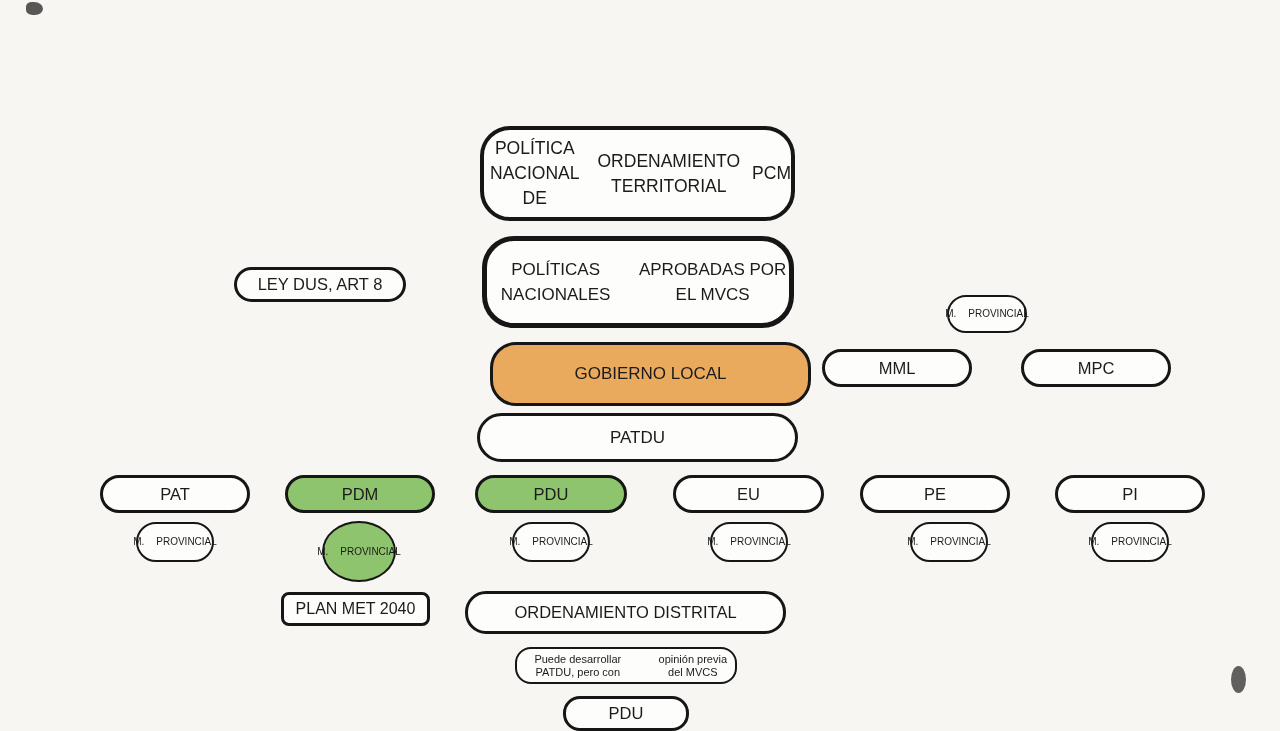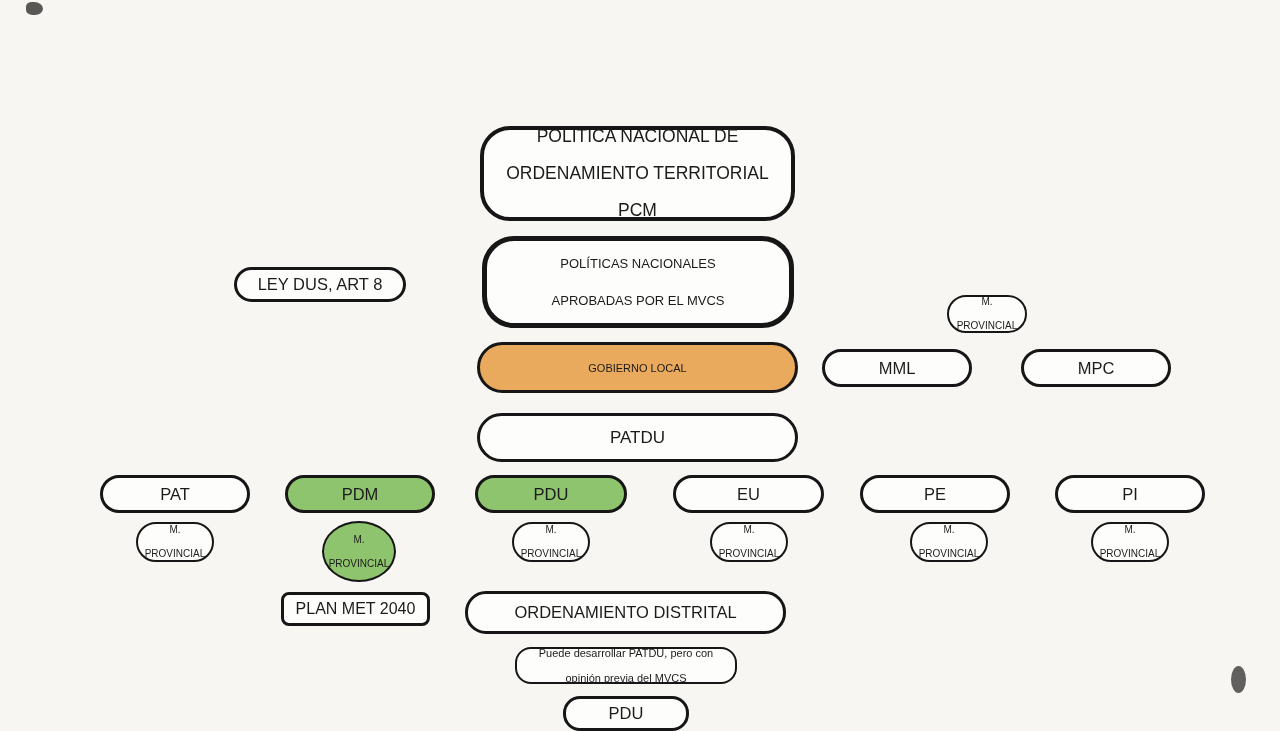--- a/index.html
+++ b/index.html
@@ -10,35 +10,35 @@
     background: #f7f6f3;
     font-family: "Liberation Sans", sans-serif;
     overflow: hidden;
   }
   .node {
     position: absolute;
     box-sizing: border-box;
     background: #fdfdfb;
     border: 3px solid #161616;
     display: flex;
-    flex-direction: column;
+    flex-direction: row;
     align-items: center;
     justify-content: center;
     text-align: center;
     color: #1b1b1b;
     gap: 12px;
   }
   .node span { display: block; }
 
   
   .n-politica   { left: 480px; top: 126px; width: 315px; height: 95px; border-width: 4.5px; border-radius: 30px; font-size: 17.5px; line-height: 25px; }
-  .n-politicas  { left: 482px; top: 236px; width: 312px; height: 92px; border-width: 5px;   border-radius: 32px; font-size: 13px; line-height: 25px; }
+  .n-politicas  { left: 482px; top: 236px; width: 312px; height: 92px; border-width: 5px;   border-radius: 32px; font-size: 17px; line-height: 25px; }
 
   .n-leydus     { left: 234px; top: 267px; width: 172px; height: 35px; border-radius: 18px; font-size: 16.5px; }
-  .n-gobierno   { left: 477px; top: 342px; width: 321px; height: 51px; border-radius: 26px; font-size: 11px; background: #eaaa5e; }
+  .n-gobierno   { left: 490px; top: 342px; width: 321px; height: 64px; border-radius: 26px; font-size: 17px; background: #eaaa5e; }
   .n-mml        { left: 822px;  top: 349px; width: 150px; height: 38px; border-radius: 19px; font-size: 16.5px; }
   .n-mpc        { left: 1021px; top: 349px; width: 150px; height: 38px; border-radius: 19px; font-size: 16.5px; }
   .n-patdu      { left: 477px; top: 405px; width: 321px; height: 49px; border-radius: 25px; font-size: 17px; margin-top: 8px; }
 
   
   .row-box      { border-radius: 19px; font-size: 16.5px; }
   .n-pat  { left: 100px;  top: 475px; width: 150px; height: 38px; }
   .n-pdm  { left: 285px;  top: 475px; width: 150px; height: 38px; background: #8fc46e; }
   .n-pdu  { left: 475px;  top: 475px; width: 152px; height: 38px; background: #8fc46e; }
   .n-eu   { left: 673px;  top: 475px; width: 151px; height: 38px; }

